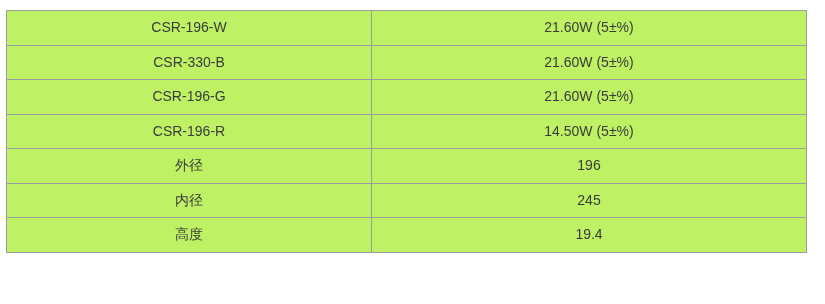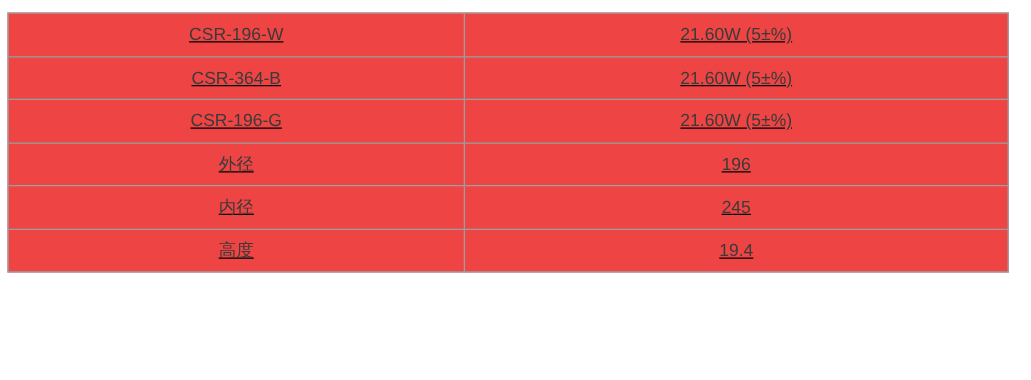--- a/index.html
+++ b/index.html
@@ -22,22 +22,21 @@
   .spec-table-wrap {
     position: absolute;
     left: 6px;
     top: 10px;
     width: 800px;
   }
   table.spec-table {
     border-collapse: collapse;
     width: 800px;
     table-layout: fixed;
-    background: #ef4444;
-    text-decoration: underline;
+    background: #bef264;
   }
   table.spec-table col.col-name { width: 365px; }
   table.spec-table col.col-value { width: 435px; }
   table.spec-table td {
     border: 1px solid #9a9ea1;
     height: 33.5px;
     padding: 0 4px;
     text-align: center;
     vertical-align: middle;
     font-size: 14px;
@@ -59,26 +58,30 @@
       <colgroup>
         <col class="col-name">
         <col class="col-value">
       </colgroup>
       <tbody>
           <tr>
             <td class="cell-name">CSR-196-W</td>
             <td class="cell-value">21.60W (5±%)</td>
           </tr>
           <tr>
-            <td class="cell-name">CSR-364-B</td>
+            <td class="cell-name">CSR-330-B</td>
             <td class="cell-value">21.60W (5±%)</td>
           </tr>
           <tr>
             <td class="cell-name">CSR-196-G</td>
             <td class="cell-value">21.60W (5±%)</td>
+          </tr>
+          <tr>
+            <td class="cell-name">CSR-196-R</td>
+            <td class="cell-value">14.50W (5±%)</td>
           </tr>
           <tr>
             <td class="cell-name">外径</td>
             <td class="cell-value">196</td>
           </tr>
           <tr>
             <td class="cell-name">内径</td>
             <td class="cell-value">245</td>
           </tr>
           <tr>

